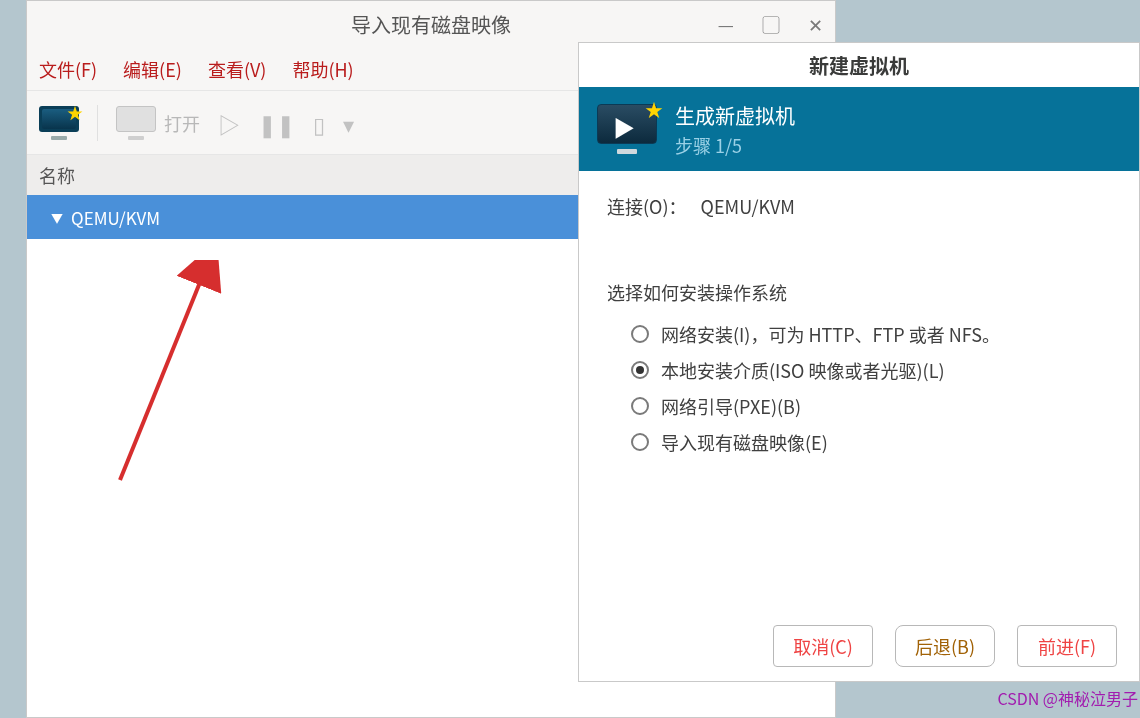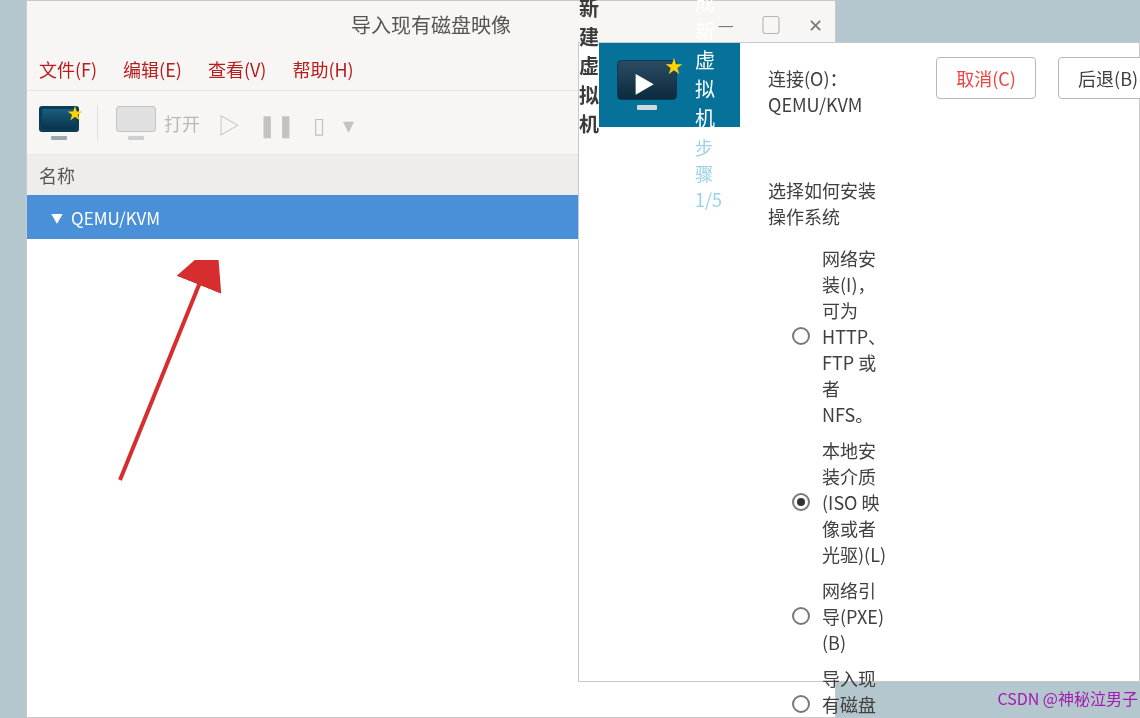--- a/index.html
+++ b/index.html
@@ -86,21 +86,21 @@
   .list-row{
     height:44px; display:flex; align-items:center; padding:0 24px;
     background:#4a90d9; color:#fff; font-size:17px;
   }
   .list-row .arrow{margin-right:8px;color:#fff;font-size:12px;}
 
   
   .dialog{
     position:absolute; right:0; top:42px; width:562px; height:640px;
     background:#fff; border:1px solid #c9c9c9;
-    display:flex; flex-direction:row;
+    display:flex; flex-direction:column;
   }
   .dlg-titlebar{
     height:44px; display:flex; align-items:center; justify-content:center;
     color:#3a3b3a; font-size:20px; font-weight:600;
   }
   .dlg-banner{
     background:#067299; color:#fff; height:84px;
     display:flex; align-items:center; gap:18px; padding:0 18px;
   }
   .dlg-banner .icon{position:relative;width:60px;height:50px;flex:none;}
@@ -120,21 +120,21 @@
   .dlg-footer{
     height:70px;display:flex;align-items:center;justify-content:flex-end;
     gap:22px;padding:0 22px;
   }
   .btn{
     min-width:100px;height:42px;padding:0 18px;
     background:#fff;border:1px solid #b8b8b8;border-radius:4px;
     display:inline-flex;align-items:center;justify-content:center;
     font-size:18px;color:#ef4444;white-space:nowrap;
   }
-  .btn.disabled{color:#404040;}
+  .btn.disabled{color:#a16207;border-radius:8px;}
 
   
   .red-arrow{position:absolute;left:100px;top:260px;pointer-events:none;}
 
   .watermark{position:absolute;right:2px;bottom:8px;color:#a21caf;font-size:16px;white-space:nowrap;}
 </style>
 </head>
 <body>
 
 <div class="main-window">

